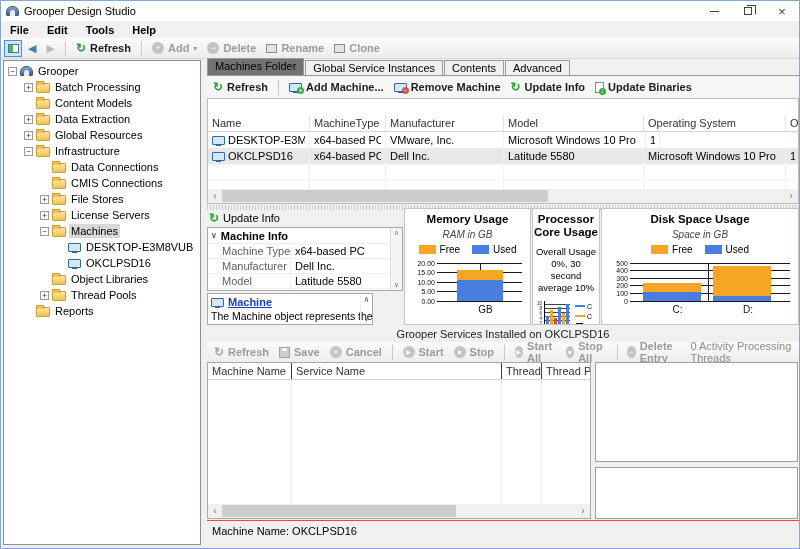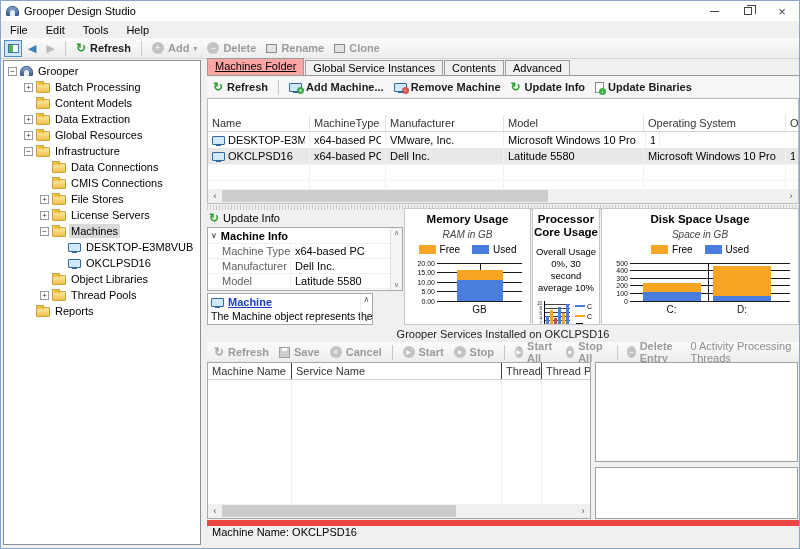--- a/index.html
+++ b/index.html
@@ -15,21 +15,21 @@
   .winbtns { position:absolute; right:0; top:0; height:20px; display:flex; }
   .winbtn { width:34px; height:20px; display:flex; align-items:center; justify-content:center; color:#444; }
   .min-glyph { display:inline-block; width:9px; height:1px; background:#444; }
   .restore-glyph { position:relative; width:8px; height:8px; border:1px solid #444; background:#fff; }
   .restore-glyph::before { content:""; position:absolute; left:2px; top:-3px; width:8px; height:8px; border:1px solid #444; border-left:none; border-bottom:none; }
   .close-glyph { font-size:13px; line-height:1; color:#444; }
 
   
   .menubar { position:absolute; left:0; top:20px; right:0; height:17px; background:#f0f0f0;
              display:flex; align-items:center; }
-  .menu-item { padding:0 9px; height:100%; display:flex; align-items:center; }
+  .menu-item { padding:0 9px; height:100%; display:flex; align-items:center;font-weight:bold; }
   .toolbar { position:absolute; left:0; top:37px; right:0; height:21px;
              background:linear-gradient(#fcfcfc,#ececec); border-bottom:1px solid #d5d5d5;
              display:flex; align-items:center; padding-left:3px; gap:2px; }
   .tb-sep { width:1px; height:15px; background:#c8c8c8; margin:0 4px; }
   .tb-btn { display:flex; align-items:center; gap:4px; padding:2px 4px; }
   .tb-btn .lbl { color:#1d1d1d; font-weight:bold; }
   .tb-btn.disabled .lbl { color:#9b9b9b; font-weight:bold; }
   .panel-toggle { width:18px; height:17px; border:1px solid #4e8fc7; background:#cfe4f7;
                   display:flex; align-items:center; justify-content:center; }
   .panel-glyph { position:relative; width:11px; height:9px; border:1px solid #49789f; background:#fff; }
@@ -72,21 +72,21 @@
   .badge.red { background:#d9534f; }
   .ico-page { width:9px; height:11px; background:#fff; border:1px solid #8a8a8a; }
   .ico-floppy { width:11px; height:11px; background:#cfcfcf; border:1px solid #a0a0a0; }
   .ico-floppy::after { content:""; position:absolute; left:2px; top:0; width:5px; height:3px; background:#fff; }
 
   
   .tabstrip { position:absolute; left:206px; top:58px; width:592px; height:17px;
               display:flex; align-items:flex-end; border-bottom:1px solid #9a9a9a; }
   .tab { padding:1px 7px 2px; border:1px solid #9a9a9a; border-bottom:none; background:#f0f0f0;
          height:15px; margin-right:1px; }
-  .tab.active { background:#fca5a5; height:17px; position:relative; z-index:2;text-decoration:underline; }
+  .tab.active { background:#737373; height:17px; position:relative; z-index:2; }
 
   .mtoolbar { position:absolute; left:206px; top:76px; width:592px; height:20px;
               background:#f6f6f6; display:flex; align-items:center; padding-left:2px; gap:2px; }
   .mtoolbar .tb-btn .lbl { font-weight:bold; color:#1d1d1d; }
 
   
   .grid { position:absolute; left:206px; top:97px; width:592px; height:106px;
           background:#fff; border:1px solid #bcbcbc; overflow:hidden; }
   .grid-header { display:flex; height:17px; border-bottom:1px solid #d5d5d5; background:#fff;margin-top:16px; }
   .gh-cell { padding:2px 4px; color:#333; border-right:1px solid #e2e2e2; overflow:hidden; white-space:nowrap; }
@@ -133,21 +133,21 @@
   .c-sub { font-style:italic; font-size:10px; color:#444; text-align:center; margin-top:3px; }
   .c-legend { display:flex; justify-content:center; gap:12px; margin-top:4px; font-size:10px; align-items:center; }
   .c-legitem { display:flex; align-items:center; gap:4px; }
   .c-sw { width:17px; height:9px; }
   .c-plot { position:relative; }
   .gl { position:absolute; left:0; right:0; height:1px; background:#1a1a1a; }
   .vl { position:absolute; top:0; bottom:0; width:1px; background:#1a1a1a; }
   .yt { position:absolute; right:100%; margin-right:2px; font-size:7px; transform:translateY(-50%); color:#111; white-space:nowrap; }
   .bs { position:absolute; bottom:0; }
   .seg { position:absolute; left:0; width:100%; }
-  .xl { position:absolute; top:100%; margin-top:3px; font-size:10px; transform:translateX(-50%); color:#111; }
+  .xl { position:absolute; top:100%; margin-top:3px; font-size:10px; transform:translateX(-50%); color:#111;margin-left:6px; }
 
   .cpu-text { font-size:9.5px; text-align:center; margin-top:8px; line-height:1.25; padding:0 2px; }
   .cpu-mini { display:flex; align-items:flex-end; gap:2px; margin:7px 0 0 4px; }
   .mini-yt { display:flex; flex-direction:column; justify-content:space-between; height:24px; font-size:4.5px; color:#222; text-align:right; }
   .mini-plot { position:relative; width:26px; height:24px; border-left:1px solid #000; border-bottom:1px solid #000;
                background:repeating-linear-gradient(#0000 0 3px, #444 3px 4px); display:flex; align-items:flex-end; gap:1px; padding:0 1px; }
   .mini-bar { width:3px; }
   .mini-legend { display:flex; flex-direction:column; gap:3px; margin-left:3px; font-size:7px; }
   .mini-li { display:flex; align-items:center; gap:2px; }
   .mini-dash { width:10px; height:2px; }
@@ -167,21 +167,21 @@
   .svc-gh .gh-cell { border-right:1px solid #404040; }
   .svc-cols { position:absolute; top:17px; bottom:14px; left:0; right:0; display:flex; }
   .svc-col { border-right:1px solid #efefef; height:100%; }
 
   .right-panel-top { position:absolute; left:594px; top:361px; width:203px; height:100px;
                      background:#fff; border:1px solid #a0a0a0; }
   .right-panel-bottom { position:absolute; left:594px; top:466px; width:203px; height:52px;
                         background:#fff; border:1px solid #a0a0a0; }
 
   .status-strip { position:absolute; left:206px; top:519px; width:592px; height:21px;
-                  background:#f0f0f0; border-top:6px solid #ef4444; display:flex; padding-left:5px; }
+                  background:#f0f0f0; border-top:1px solid #ef4444; display:flex; align-items:center; padding-left:5px; }
 </style>
 </head>
 <body>
 
 <div class="window">
 
   <div class="titlebar">
     <span class="ico ico-grooper"></span>
     <span class="title">Grooper Design Studio</span>
     <div class="winbtns">

